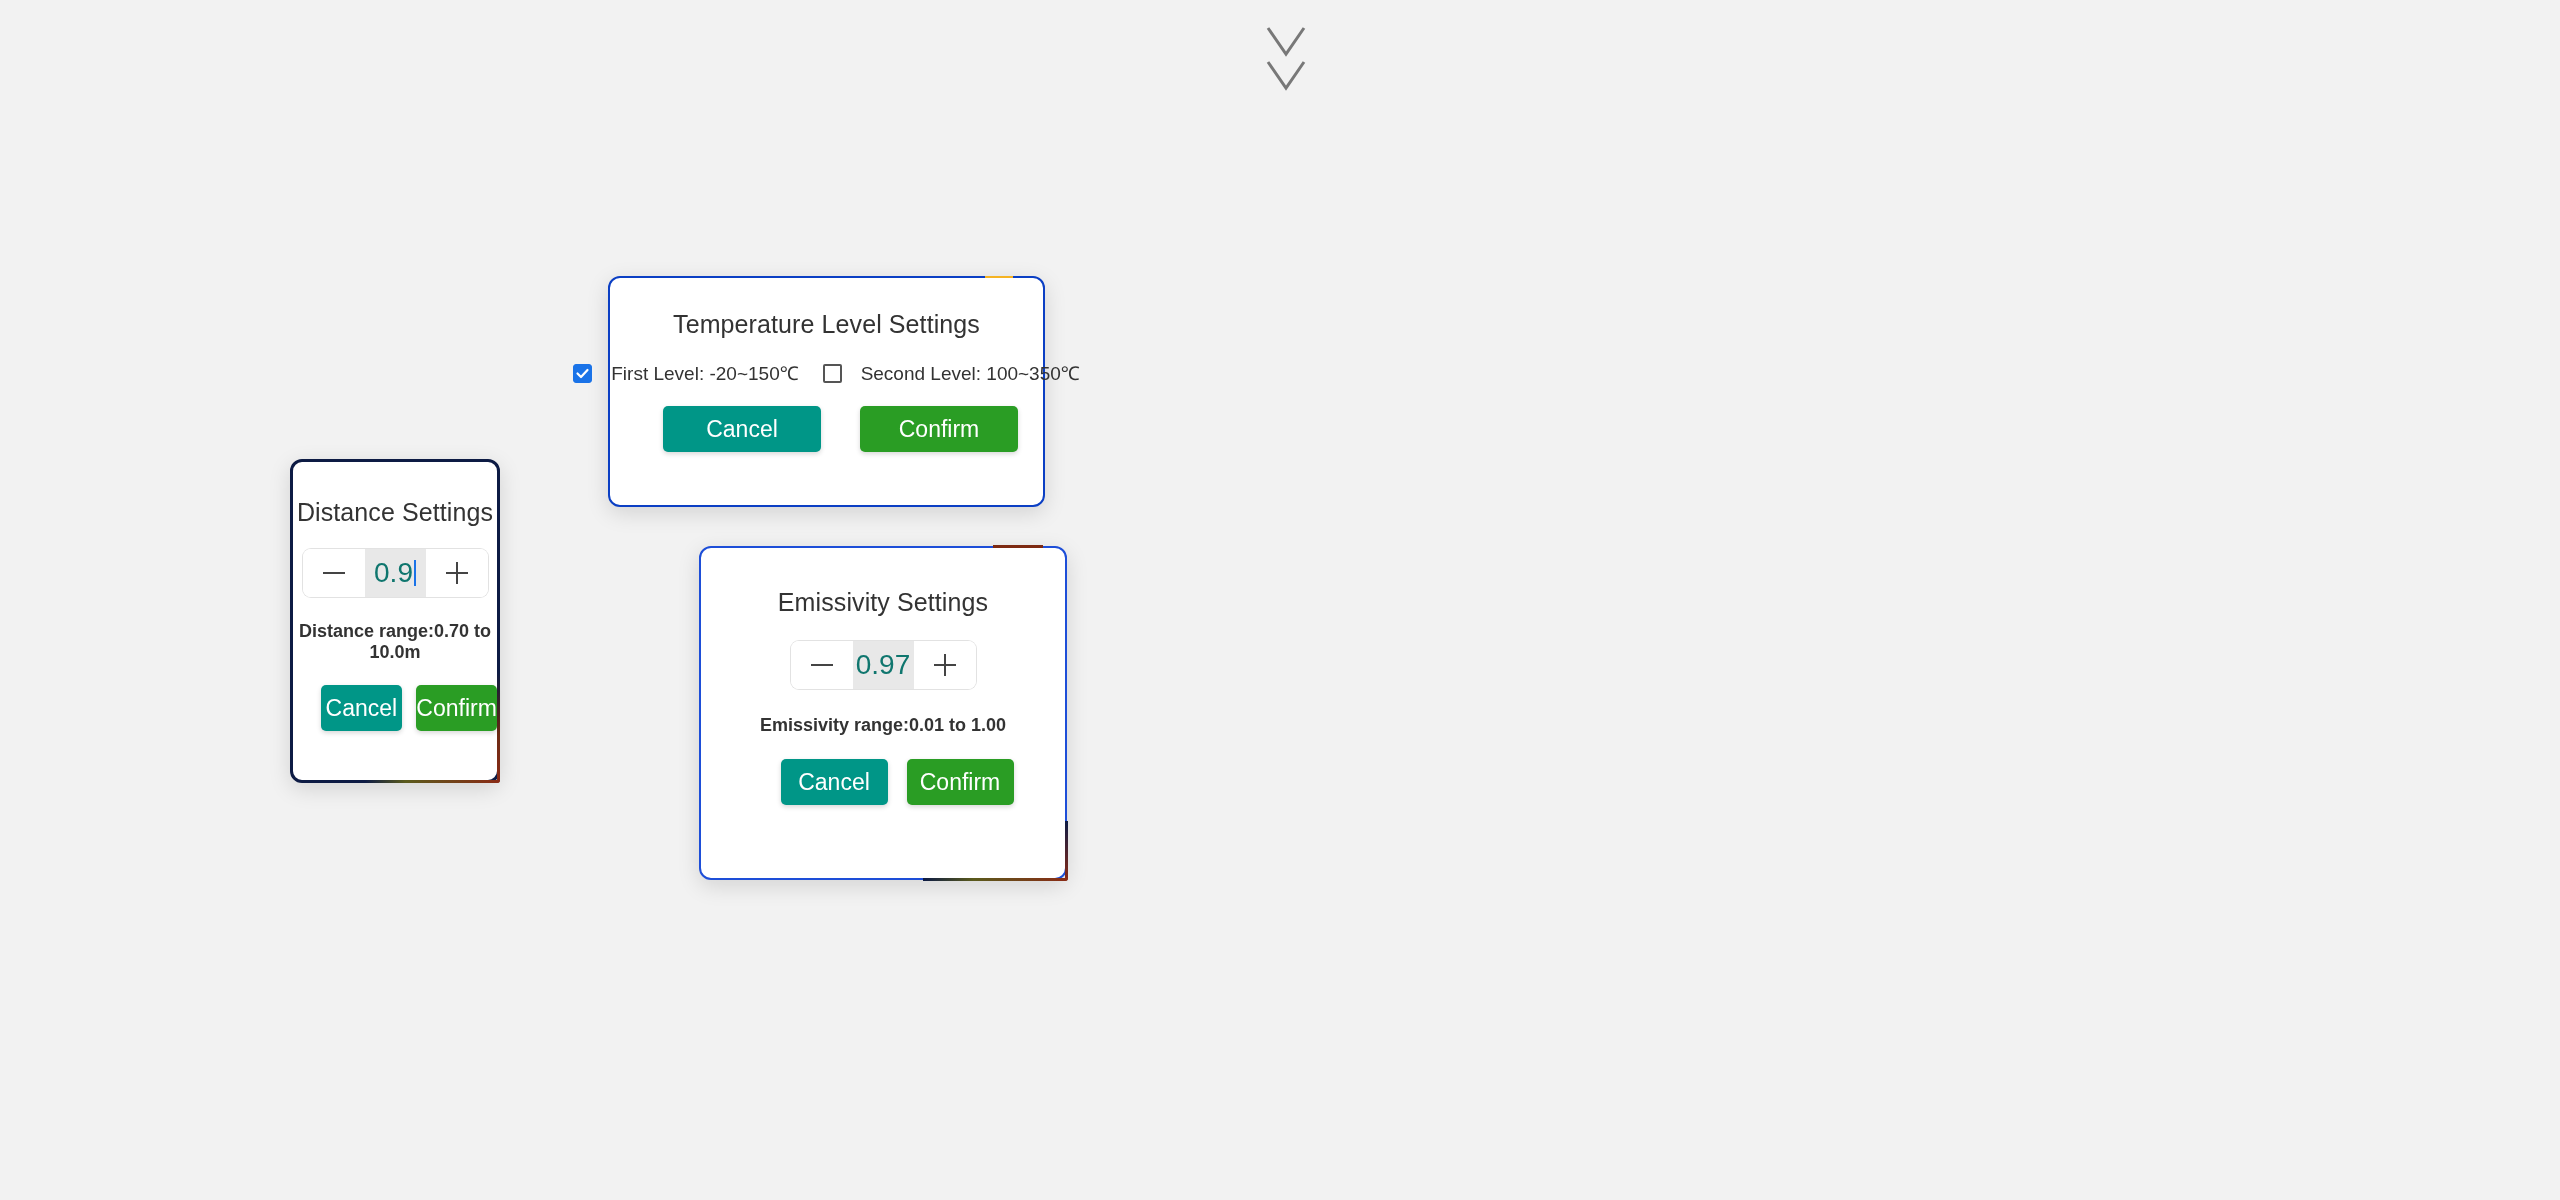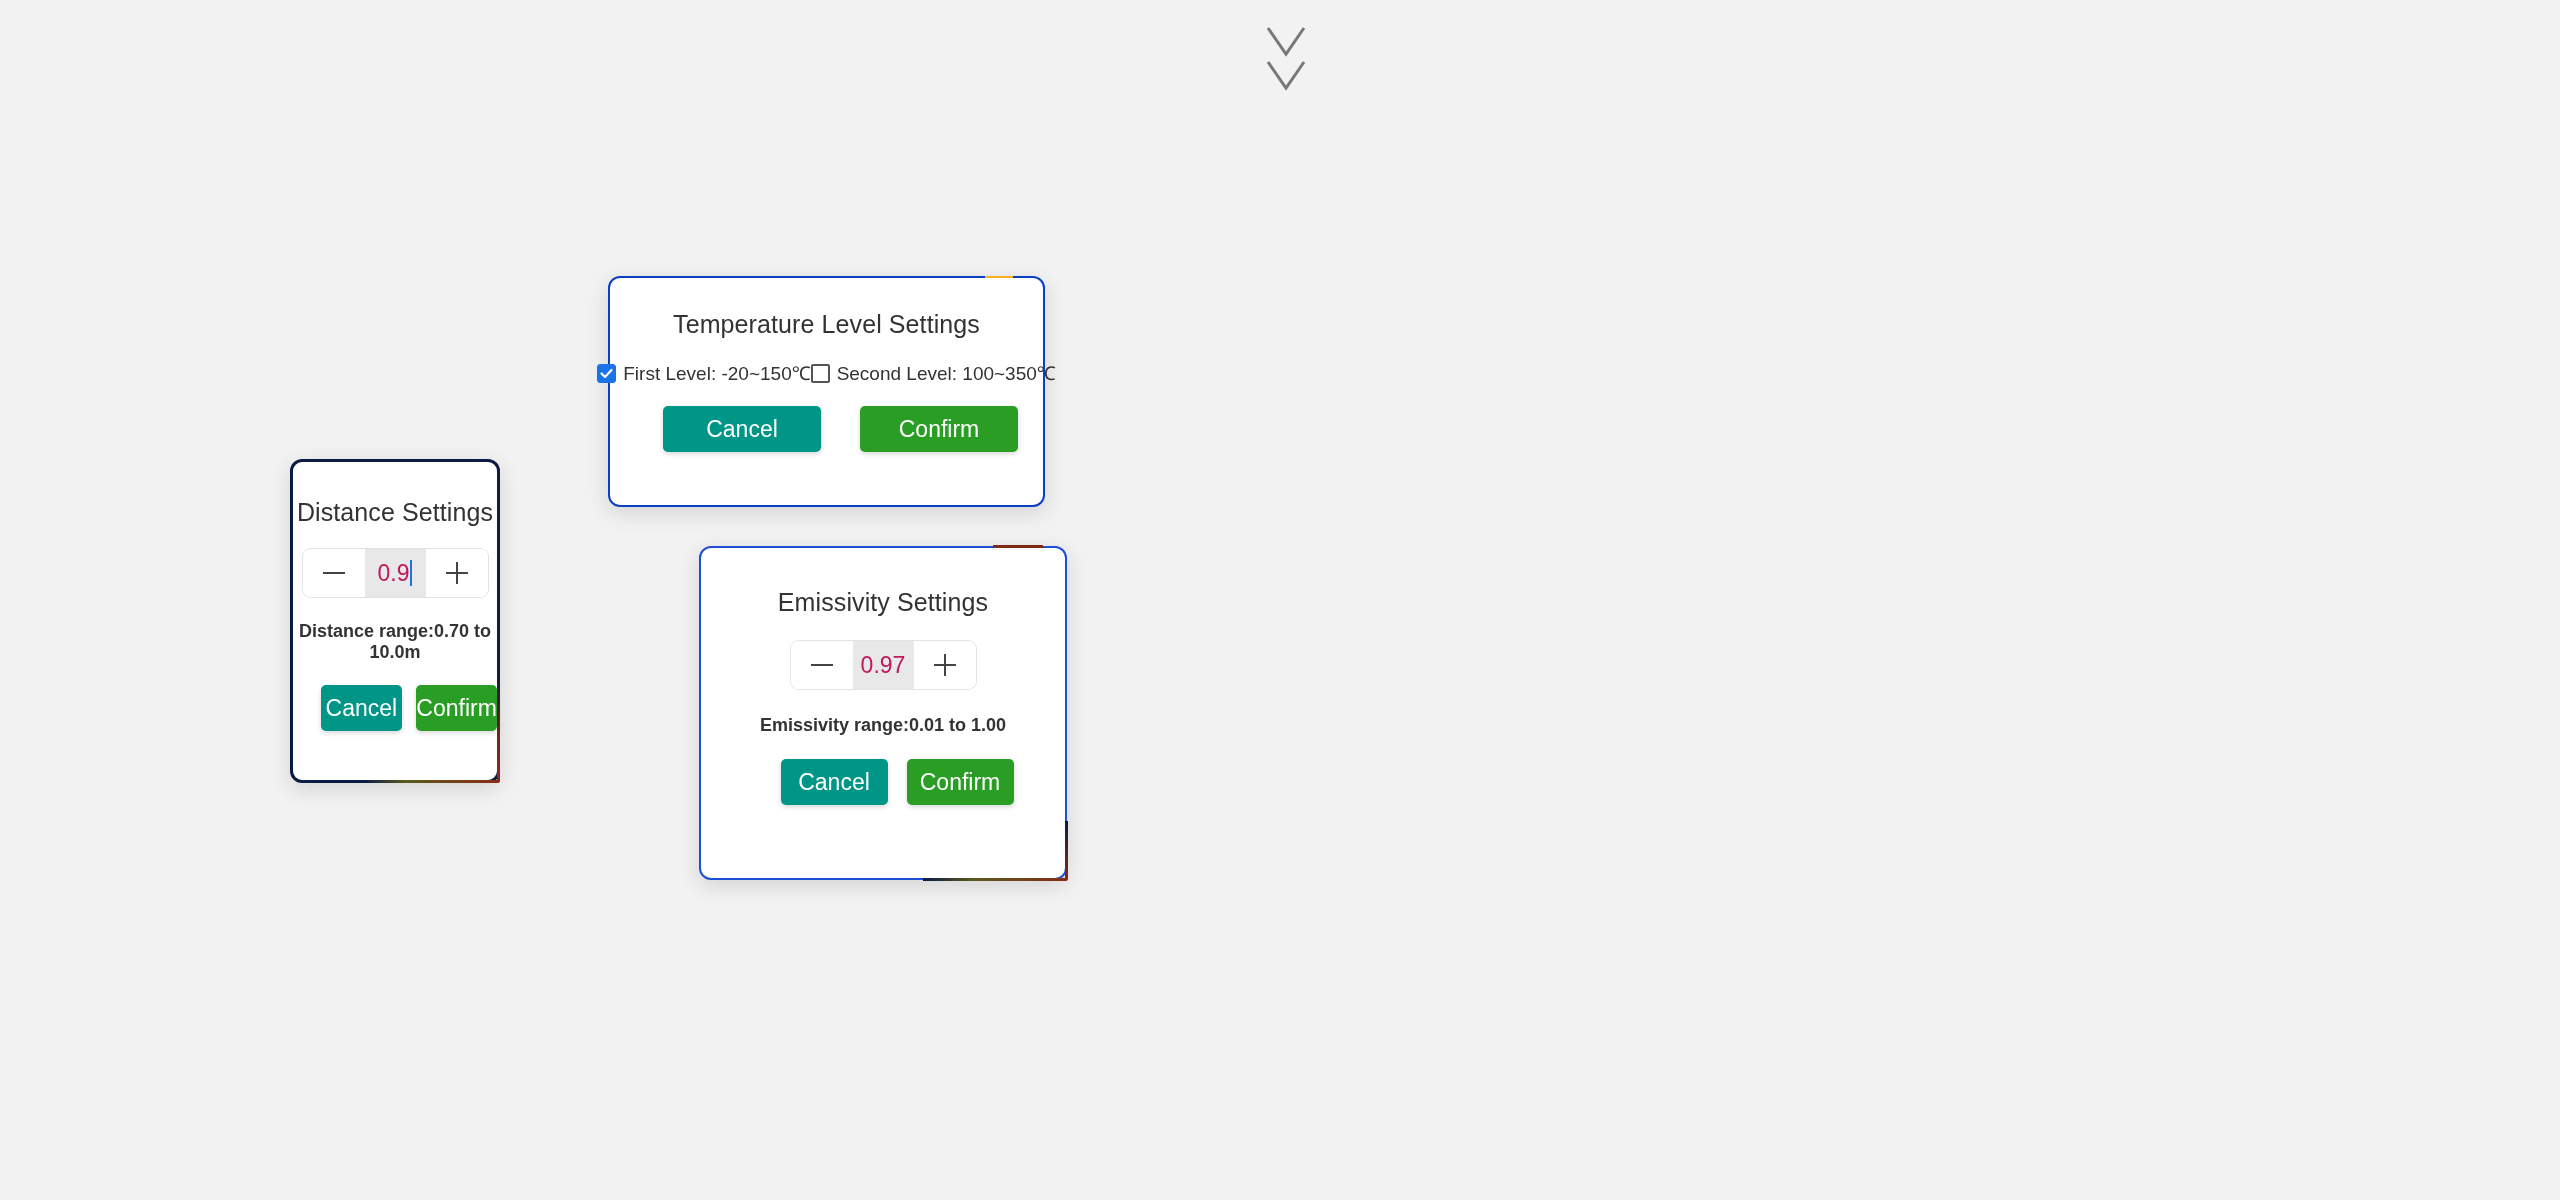--- a/index.html
+++ b/index.html
@@ -94,22 +94,22 @@
     width: 2px; height: 22px;
     background: #444444;
   }
   .step-value {
     flex: 1 1 auto;
     background: #e8e8e8;
     display: flex;
     align-items: center;
     justify-content: center;
     position: relative;
-    font-size: 23px;
-    color: #be185d;
+    font-size: 28px;
+    color: #0f766e;
     cursor: text;
   }
   .step-value .caret {
     display: inline-block;
     width: 2px;
     height: 26px;
     background: #1a73e8;
     margin-left: 1px;
     vertical-align: middle;
   }
@@ -137,20 +137,21 @@
   .btn-confirm { background: #2a9d24; }
 
   
   .cb-row {
     display: flex;
     align-items: center;
     justify-content: center;
     font-size: 19px;
     color: #333333;
     white-space: nowrap;
+    gap: 12px;
   }
   .cb {
     width: 19px;
     height: 19px;
     box-sizing: border-box;
     border-radius: 3px;
     flex: 0 0 auto;
     position: relative;
   }
   .cb.checked {

